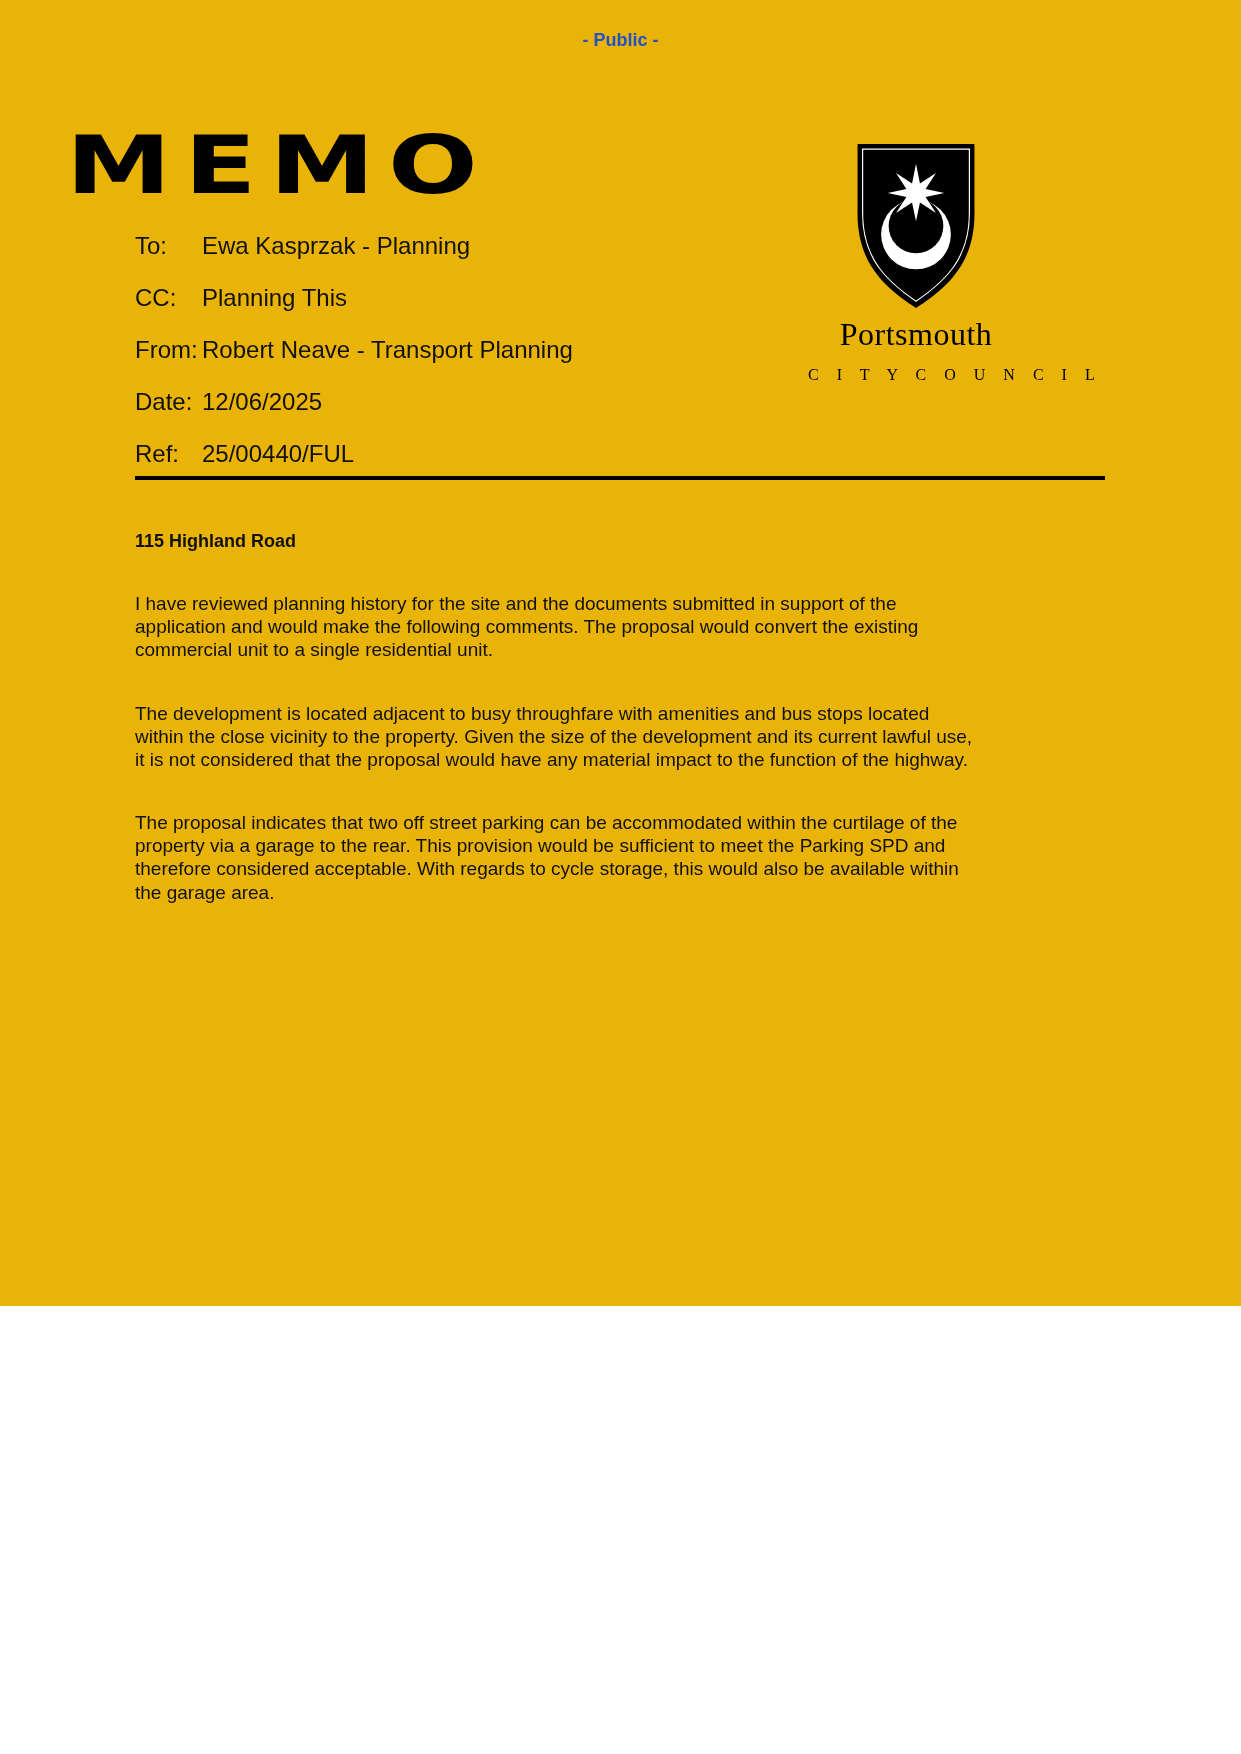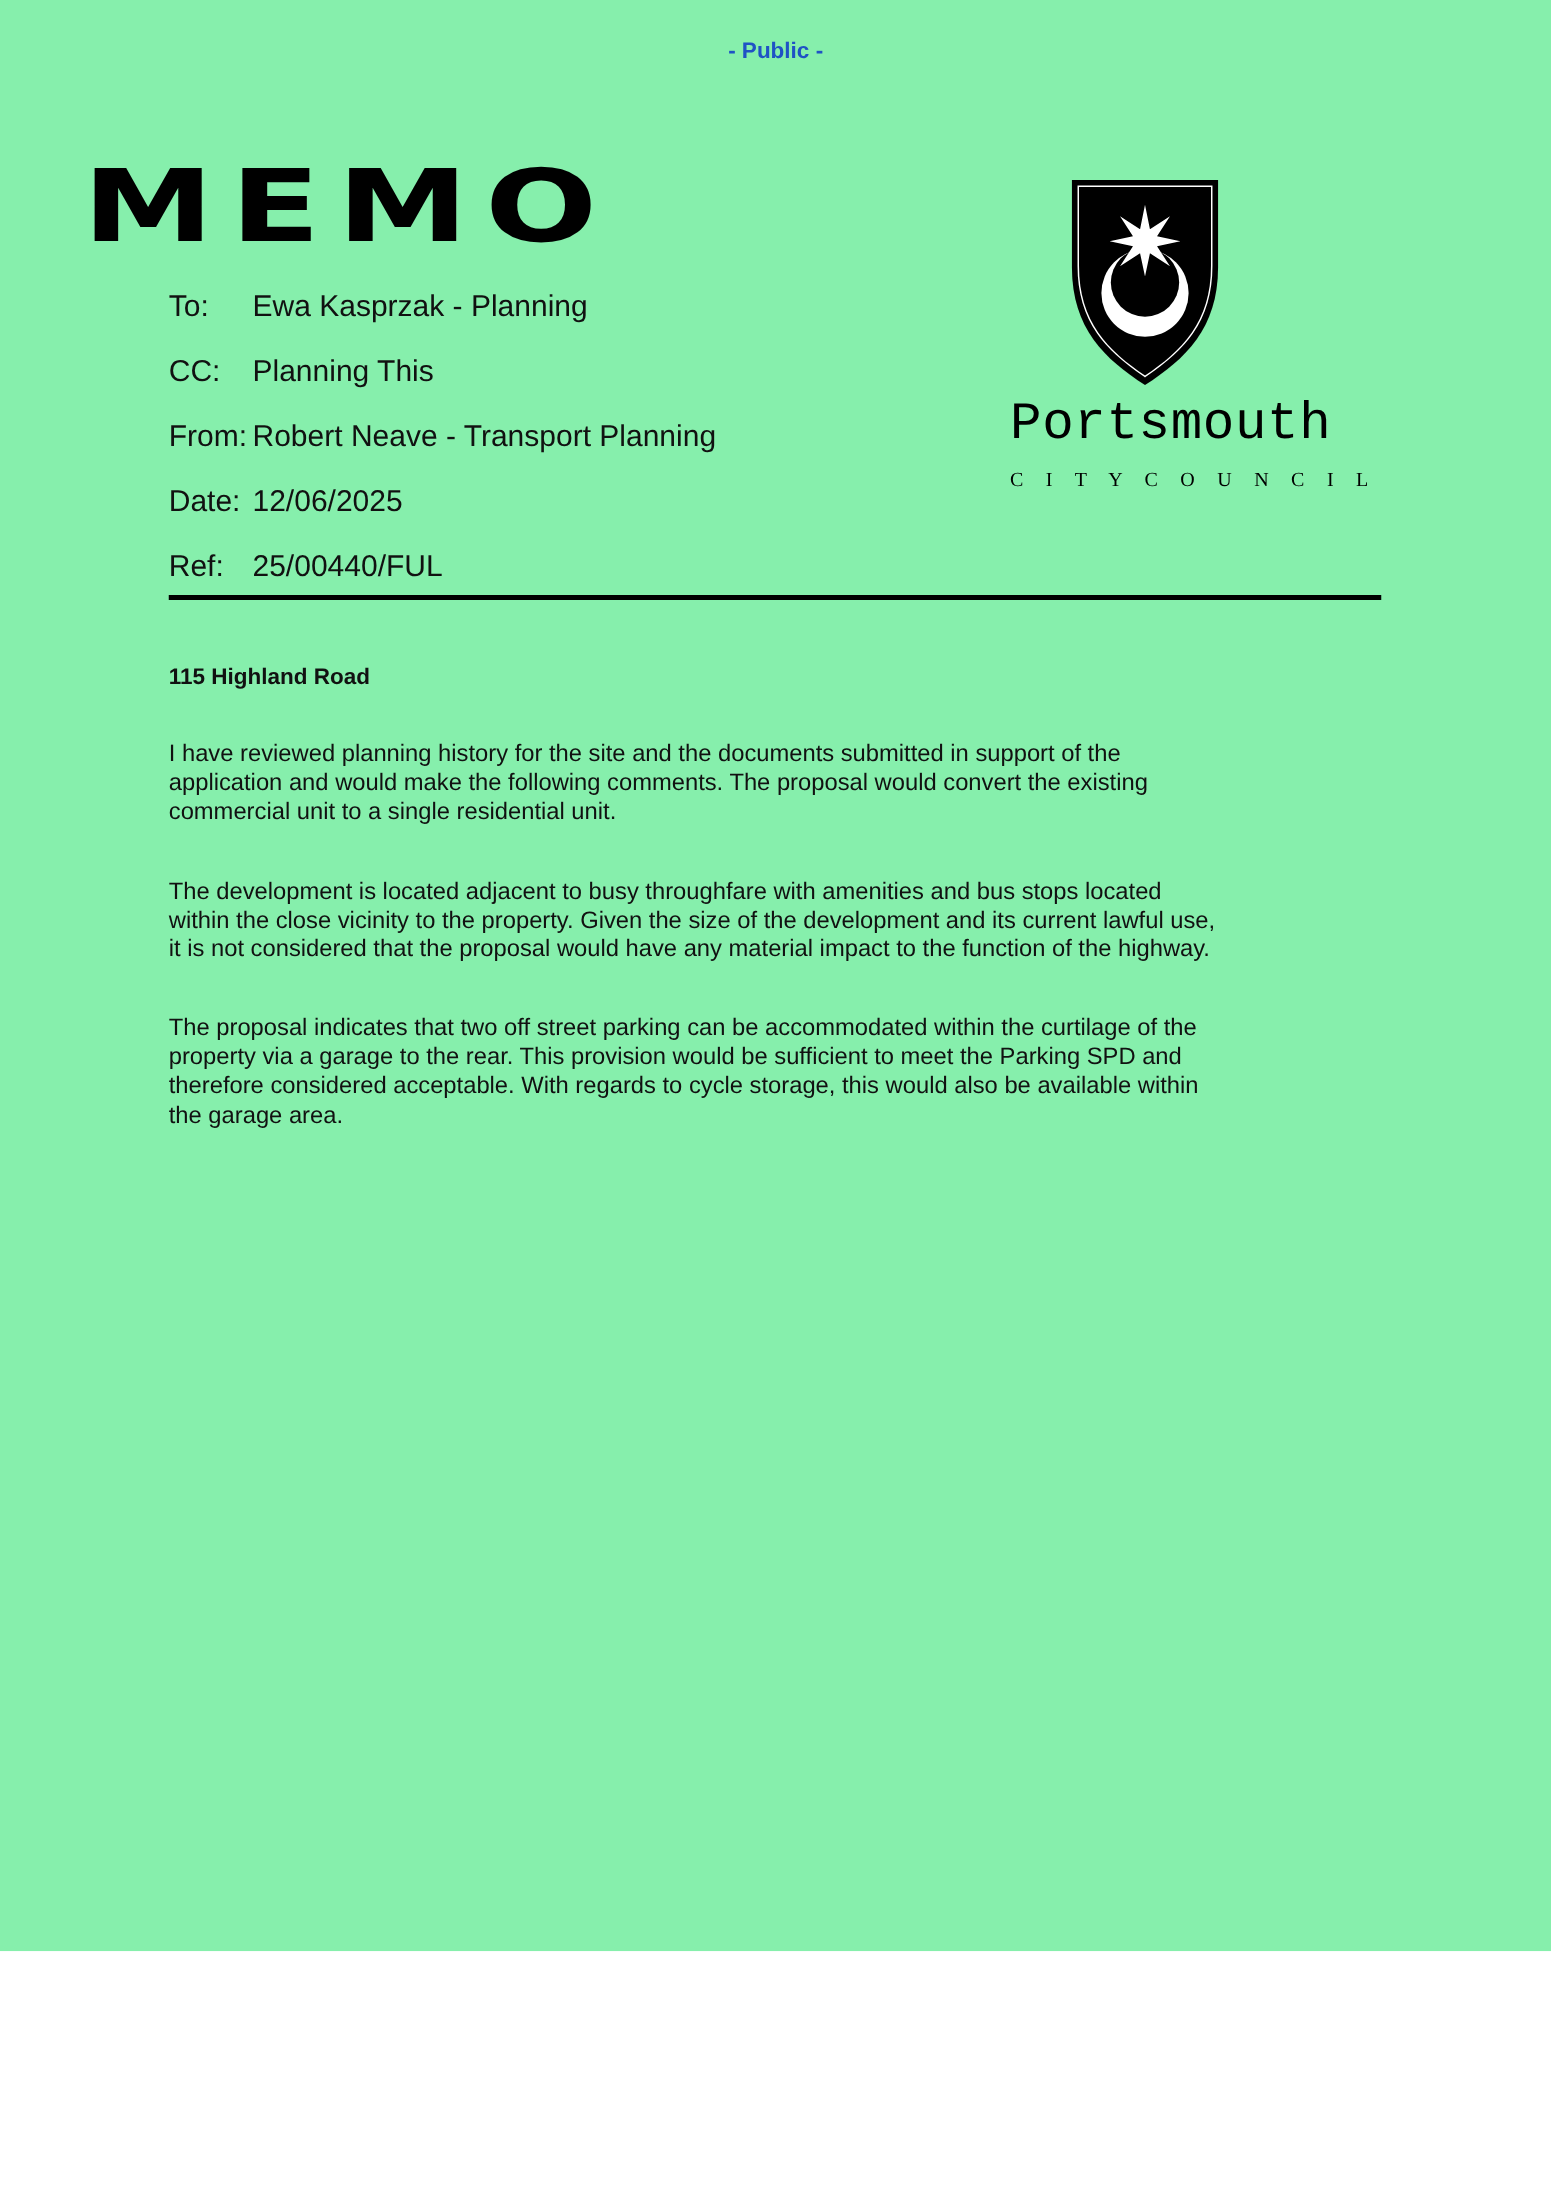--- a/index.html
+++ b/index.html
@@ -4,22 +4,22 @@
 <style>
   * { margin: 0; padding: 0; box-sizing: border-box; }
   html, body { background: #ffffff; }
   body {
     font-family: "Liberation Sans", sans-serif;
     color: #111;
   }
   .page {
     position: relative;
     width: 1241px;
-    height: 1561px;
-    background: #86efac;
+    height: 1306px;
+    background: #eab308;
     margin: 0 auto;
     overflow: hidden;
   }
   .classification {
     position: absolute;
     top: 30px;
     left: 0;
     width: 100%;
     text-align: center;
     color: #1f52c5;
@@ -59,22 +59,22 @@
   }
   .logo {
     position: absolute;
     left: 808px;
     top: 138px;
     width: 216px;
     text-align: center;
   }
   .shield { display: block; margin: 0 auto; }
   .org-name {
-    font-family: Liberation Mono, monospace;
-    font-size: 42px;
+    font-family: Liberation Serif, serif;
+    font-size: 32px;
     line-height: 1.0;
     margin-top: 4px;
     color: #000;
     letter-spacing: 0.5px;
   }
   .org-subtitle {
     font-family: "Liberation Serif", serif;
     font-size: 16px;
     letter-spacing: 7px;
     margin-top: 16px;

